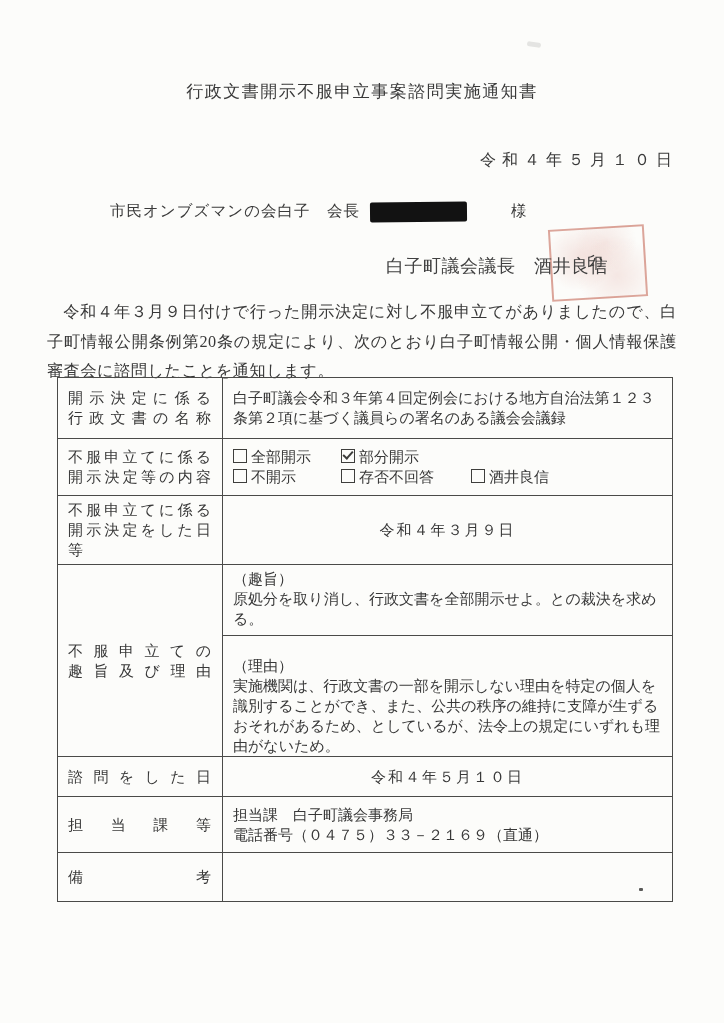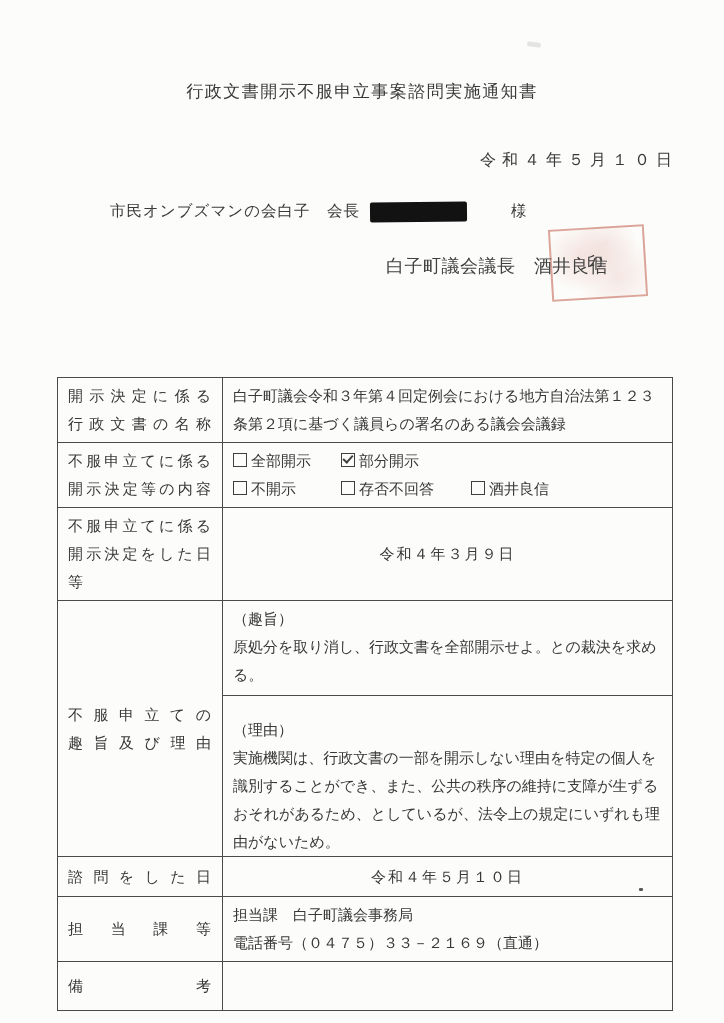--- a/index.html
+++ b/index.html
@@ -62,21 +62,21 @@
   
   table.notice{
     position:absolute;top:377px;left:57px;
     width:616px;border-collapse:collapse;table-layout:fixed;
     font-size:15px;color:#383838;
   }
   table.notice col.c1{width:165px;}
   table.notice td{
     border:1.5px solid #4a4a48;
     padding:4px 10px;vertical-align:middle;
-    line-height:28px;
+    line-height:20px;
   }
   td.hdr{
     padding:4px 9px;
     white-space:pre-line;
     text-align:justify;text-align-last:justify;
     letter-spacing:1px;
   }
   td.val{text-align:left;}
   td.center{text-align:center;letter-spacing:2px;}
   .sub-top{border-bottom:1.5px solid #4a4a48;padding:4px 10px 6px 10px;margin:-4px -10px 16px -10px;}
@@ -120,20 +120,21 @@
   <div class="addressee">
     <span>市民オンブズマンの会白子　会長</span>
     <span class="redaction"></span>
     <span class="addr-honorific">様</span>
   </div>
 
   <div class="stamp"></div>
   <div class="sender">白子町議会議長　酒井良信</div>
   <div class="seal-char">印</div>
 
+  <div class="body-par">令和４年３月９日付けで行った開示決定に対し不服申立てがありましたので、白子町情報公開条例第20条の規定により、次のとおり白子町情報公開・個人情報保護審査会に諮問したことを通知します。</div>
 
   <table class="notice">
     <colgroup>
         <col class="c1">
         <col>
       </colgroup>
 
     <tbody>
         <tr style="height:61px;">
       <td class="hdr">開示決定に係る

